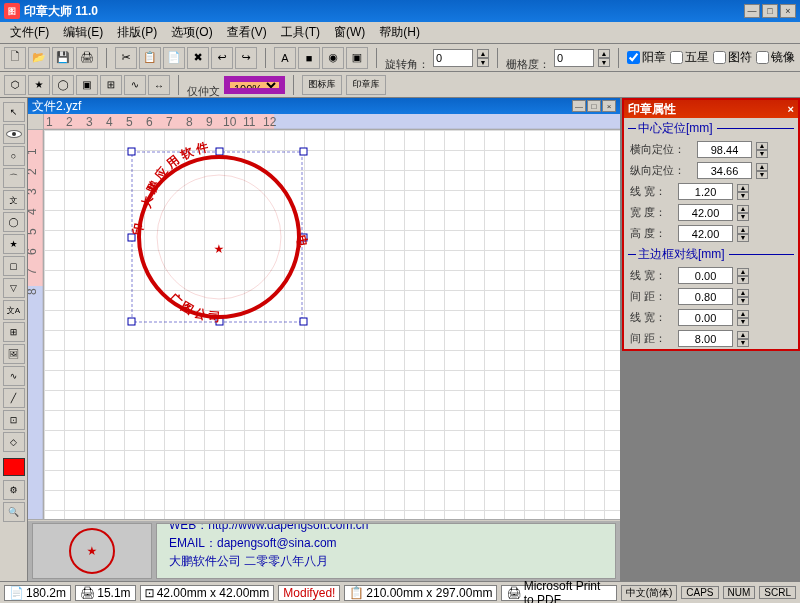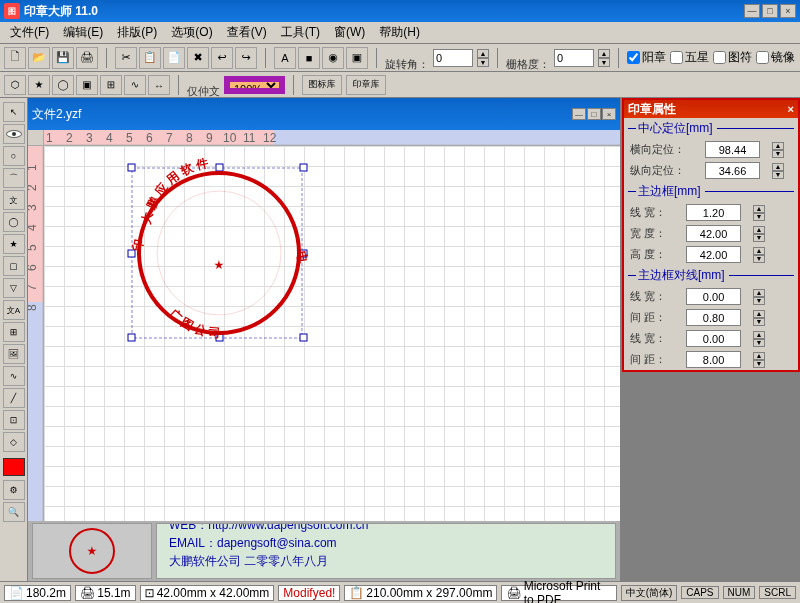--- a/index.html
+++ b/index.html
@@ -98,21 +98,21 @@
     .sub-window {
       position: absolute;
       top: 0;
       left: 0;
       right: 180px;
       bottom: 60px;
       background: #f0f0f0;
     }
     .sub-title {
       background: linear-gradient(to bottom, #0a64c8 0%, #1478e0 100%);
-      height: 32px;
+      height: 16px;
       display: flex;
       align-items: center;
       justify-content: space-between;
       padding: 0 4px;
       color: white;
       font-size: 11px;
     }
     .sub-title-controls { display: flex; gap: 1px; }
     .sub-title-btn { width: 14px; height: 12px; background: #d4d0c8; border: 1px solid #808080; display: flex; align-items: center; justify-content: center; font-size: 8px; cursor: pointer; color: #333; }
     .grid-bg {
@@ -160,21 +160,21 @@
       display: flex;
       align-items: center;
       gap: 2px;
     }
     .props-section-header::before { content: ''; display: inline-block; width: 8px; height: 1px; background: #0000aa; }
     .props-section-header::after { content: ''; display: inline-block; flex: 1; height: 1px; background: #0000aa; margin-left: 2px; }
     .props-row {
       display: flex;
       align-items: center;
       padding: 2px 6px;
-      gap: 12px;
+      gap: 4px;
     }
     .props-label { font-size: 11px; color: #333; min-width: 32px; }
     .props-input { width: 55px; height: 17px; border: 1px solid #808080; background: white; padding: 0 2px; font-size: 11px; text-align: center; margin-left: 8px; }
     .props-spin { display: flex; flex-direction: column; }
     .props-spin-up, .props-spin-dn { width: 12px; height: 8px; background: #d4d0c8; border: 1px solid #808080; display: flex; align-items: center; justify-content: center; font-size: 7px; cursor: pointer; }
 
     
     .status-bar {
       position: absolute;
       bottom: 0;
@@ -470,23 +470,20 @@
       </div>
       <div class="props-row">
         <span class="props-label">纵向定位：</span>
         <input class="props-input" value="34.66" style="">
         <div class="props-spin">
           <div class="props-spin-up">▲</div>
           <div class="props-spin-dn">▼</div>
         </div>
       </div>
 
-      <div class="props-section-header">
-        <span>主边框[mm]</span>
-      </div>
       <div class="props-row">
         <span class="props-label">线  宽：</span>
         <input class="props-input" value="1.20" style="">
         <div class="props-spin">
           <div class="props-spin-up">▲</div>
           <div class="props-spin-dn">▼</div>
         </div>
       </div>
       <div class="props-row">
         <span class="props-label">宽  度：</span>

